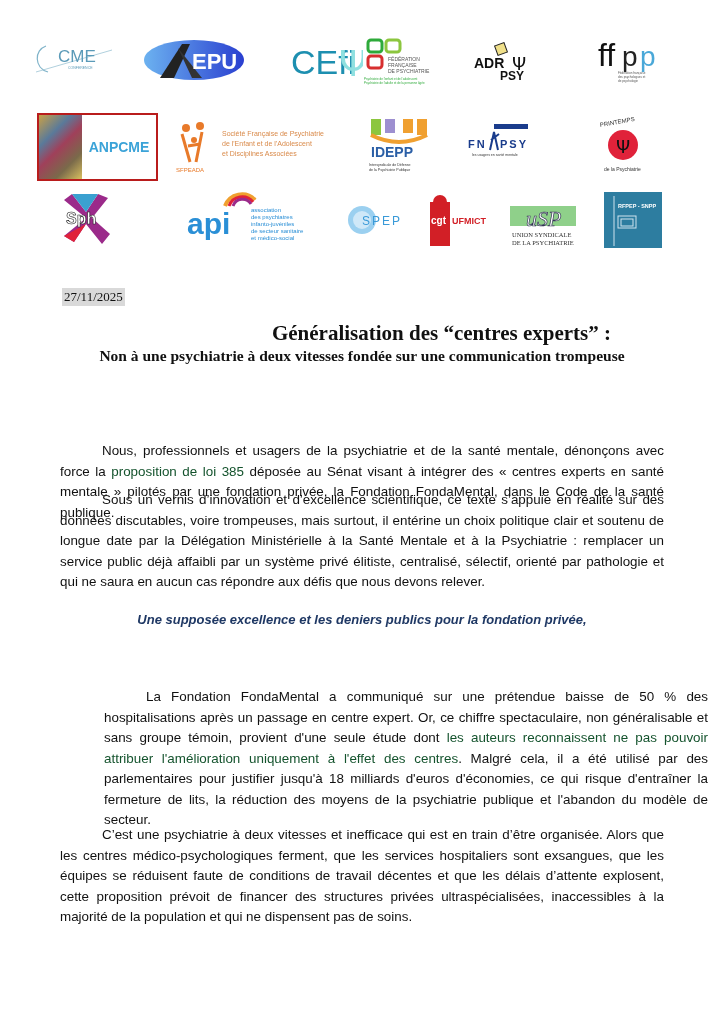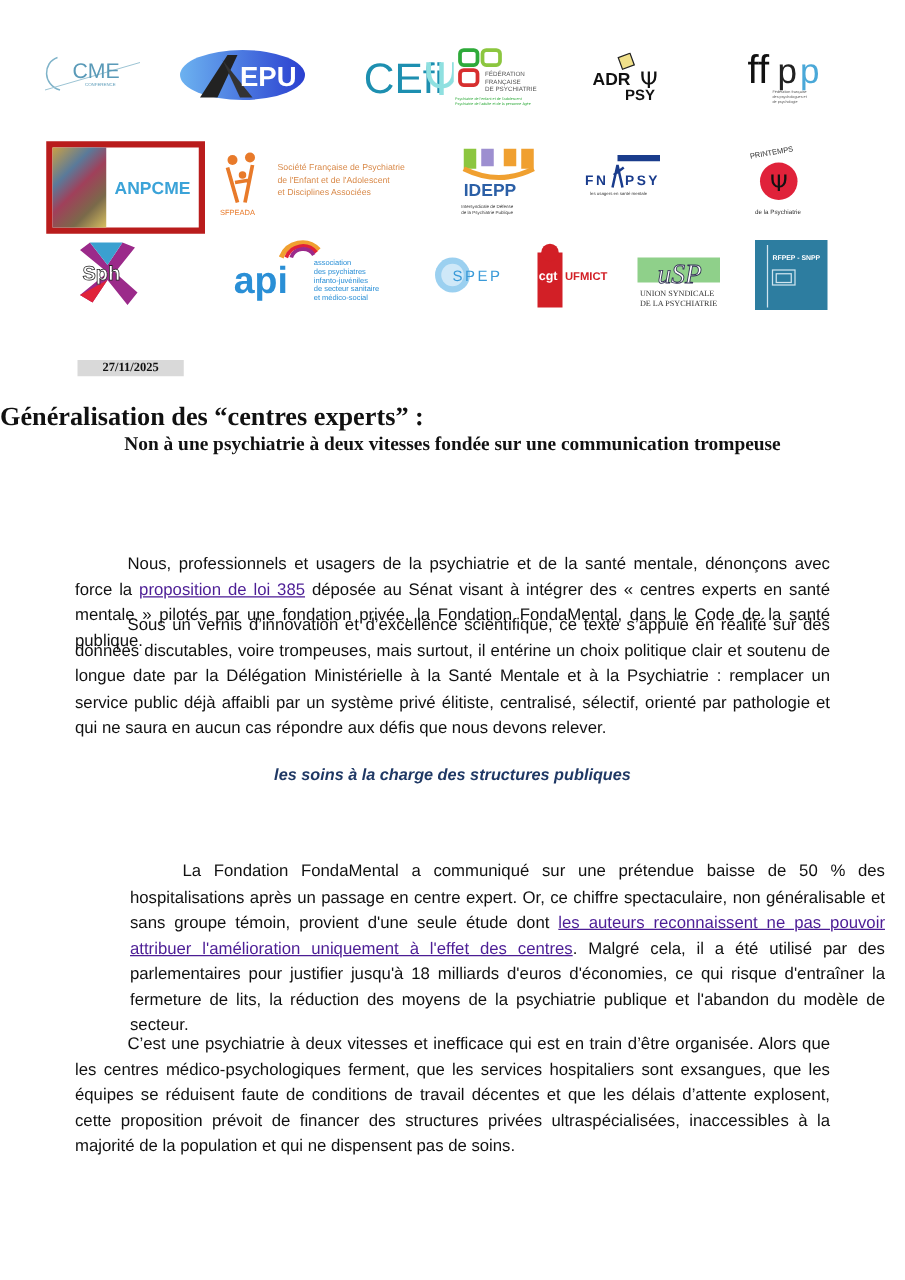--- a/index.html
+++ b/index.html
@@ -6,39 +6,39 @@
   body { width:724px; height:1024px; position:relative; overflow:hidden; font-family:"Liberation Sans", sans-serif; color:#111; }
   .logo { position:absolute; display:flex; align-items:center; justify-content:center; }
   
   #logo-cme { left:32px; top:38px; width:90px; height:40px; }
   #logo-aepu { left:142px; top:38px; width:104px; height:44px; }
   #logo-cefi { left:265px; top:38px; width:72px; height:44px;margin-left:26px; }
   #logo-ffp { left:364px; top:36px; width:90px; height:56px; }
   #logo-adrpsy { left:472px; top:42px; width:62px; height:40px; }
   #logo-ffpp { left:548px; top:36px; width:64px; height:54px;margin-left:48px; }
   
-  #logo-anpcme { left:37px; top:113px; width:117px; height:64px; border:5px solid #b91c1c; }
+  #logo-anpcme { left:37px; top:113px; width:117px; height:64px; border:2px solid #b91c1c; }
   #logo-sfpeada { left:174px; top:114px; width:150px; height:62px; }
   #logo-idepp { left:367px; top:117px; width:64px; height:60px; }
   #logo-fnapsy { left:466px; top:120px; width:66px; height:40px;justify-content:flex-end; }
   #logo-printemps { left:594px; top:113px; width:58px; height:62px; }
   
   #logo-sph { left:58px; top:190px; width:56px; height:56px; }
   #logo-api { left:185px; top:186px; width:130px; height:56px; }
   #logo-spep { left:348px; top:202px; width:60px; height:36px; }
   #logo-cgt { left:428px; top:192px; width:68px; height:56px;justify-content:center; }
   #logo-usp { left:508px; top:200px; width:72px; height:50px; }
   #logo-rfpep { left:604px; top:192px; width:58px; height:56px; background:#2d7da0; }
 
-  .date { position:absolute; left:62px; top:288px; background:#d9d9d9; font-family:"Liberation Serif", serif; font-weight:bold; font-size:10px; padding:1px 20px; }
-  .title { position:absolute; left:0; width:588px; top:321px; text-align:left; font-family:"Liberation Serif", serif; font-weight:bold; font-size:21px; }
+  .date { position:absolute; left:62px; top:288px; background:#d9d9d9; font-family:"Liberation Serif", serif; font-weight:normal; font-size:13px; padding:1px 2px; }
+  .title { position:absolute; left:0; width:588px; top:321px; text-align:right; font-family:"Liberation Serif", serif; font-weight:bold; font-size:21px;padding-left:23px; }
   .subtitle { position:absolute; left:0; width:724px; top:347px; text-align:center; font-family:"Liberation Serif", serif; font-weight:bold; font-size:15.5px; }
   .para { position:absolute; left:60px; width:604px; font-size:13.4px; line-height:20.5px; text-align:justify; }
   .para .indent { display:inline-block; width:42px; }
-  .para a { color:#4c1d95; text-decoration:underline; }
+  .para a { color:#14532d; }
   .section-heading { position:absolute; left:0; width:724px; top:610px; text-align:center; font-style:italic; font-weight:bold; color:#1f3864; font-size:13px; line-height:19px; }
   #p1 { top:441px; }
   #p2 { top:490px; }
   #p3 { top:687px;margin-left:44px; }
   #p4 { top:825px; }
 </style>
 </head>
 <body>
 
 <div class="logo" id="logo-cme">
@@ -201,18 +201,18 @@
 
 <div class="date">27/11/2025</div>
 <div class="title">Généralisation des “centres experts” :</div>
 <div class="subtitle">Non à une psychiatrie à deux vitesses fondée sur une communication trompeuse</div>
 
 <div class="para" id="p1"><span class="indent"></span><span>Nous, professionnels et usagers de la psychiatrie et de la santé mentale, dénonçons avec force la </span><a>proposition de loi 385</a><span> déposée au Sénat visant à intégrer des « centres experts en santé mentale » pilotés par une fondation privée, la Fondation FondaMental, dans le Code de la santé publique.</span></div>
 
 <div class="para" id="p2"><span class="indent"></span><span>Sous un vernis d’innovation et d’excellence scientifique, ce texte s’appuie en réalité sur des données discutables, voire trompeuses, mais surtout, il entérine un choix politique clair et soutenu de longue date par la Délégation Ministérielle à la Santé Mentale et à la Psychiatrie : remplacer un service public déjà affaibli par un système privé élitiste, centralisé, sélectif, orienté par pathologie et qui ne saura en aucun cas répondre aux défis que nous devons relever.</span></div>
 
 <div class="section-heading">
-  <div>les soins à la charge des structures publiques</div>
+  <div>Une supposée excellence et les deniers publics pour la fondation privée,</div>
 </div>
 
 <div class="para" id="p3"><span class="indent"></span><span>La Fondation FondaMental a communiqué sur une prétendue baisse de 50 % des hospitalisations après un passage en centre expert. Or, ce chiffre spectaculaire, non généralisable et sans groupe témoin, provient d'une seule étude dont </span><a>les auteurs reconnaissent ne pas pouvoir attribuer l'amélioration uniquement à l'effet des centres</a><span>. Malgré cela, il a été utilisé par des parlementaires pour justifier jusqu'à 18 milliards d'euros d'économies, ce qui risque d'entraîner la fermeture de lits, la réduction des moyens de la psychiatrie publique et l'abandon du modèle de secteur.</span></div>
 
 <div class="para" id="p4"><span class="indent"></span><span>C’est une psychiatrie à deux vitesses et inefficace qui est en train d’être organisée. Alors que les centres médico-psychologiques ferment, que les services hospitaliers sont exsangues, que les équipes se réduisent faute de conditions de travail décentes et que les délais d’attente explosent, cette proposition prévoit de financer des structures privées ultraspécialisées, inaccessibles à la majorité de la population et qui ne dispensent pas de soins.</span></div>
 
 </body></html>

